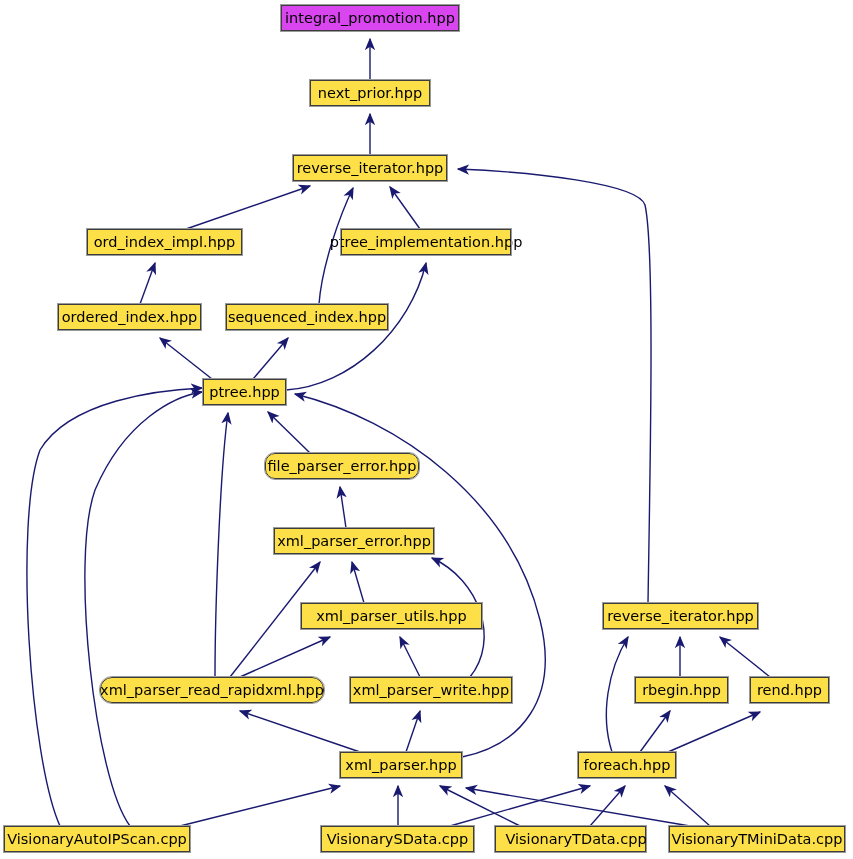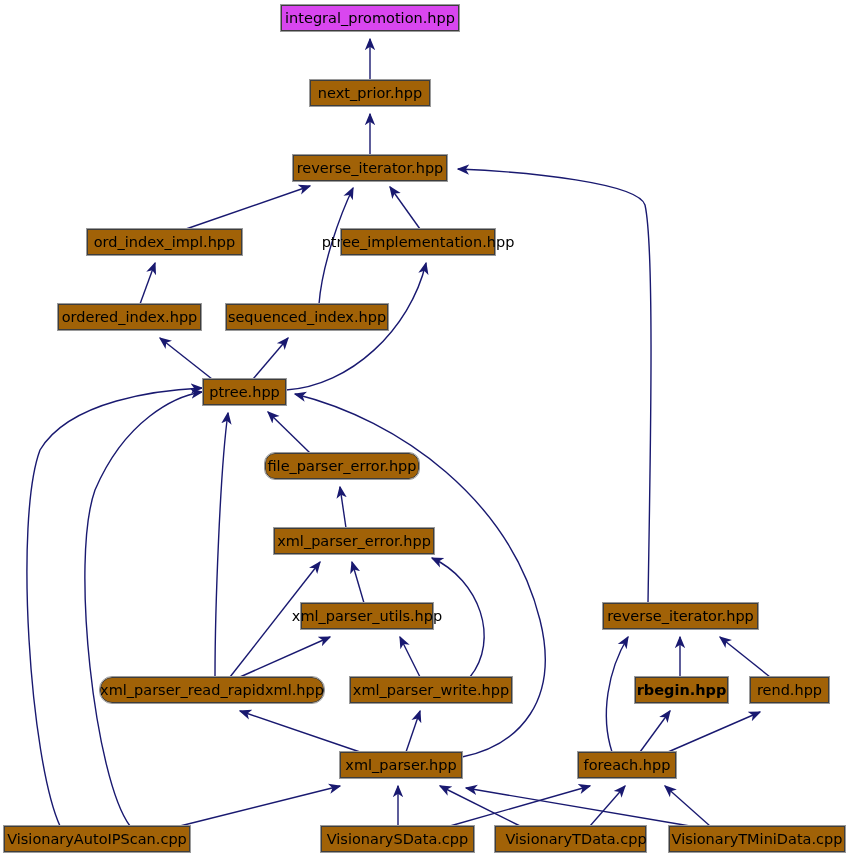--- a/index.html
+++ b/index.html
@@ -20,21 +20,21 @@
     position: absolute;
     left: 0;
     top: 0;
     width: 853px;
     height: 859px;
     pointer-events: none;
   }
   .gnode {
     position: absolute;
     box-sizing: border-box;
-    background: #a16207;
+    background: #fde047;
     border: 1px solid #3d3d3d;
     outline: 1px solid #9a9a9a;
     display: flex;
     align-items: center;
     justify-content: center;
     white-space: nowrap;
     font-size: 14.5px;
     color: #000000;
     letter-spacing: 0px;
     height: 26px;
@@ -92,31 +92,31 @@
         <path d="M 590,826 L 625,786" fill="none" stroke="#191970" stroke-width="1.4" marker-end="url(#arrowhead)"></path>
         <path d="M 710,826 L 665,786" fill="none" stroke="#191970" stroke-width="1.4" marker-end="url(#arrowhead)"></path>
       </g>
   </svg>
 
   <div id="nodes-layer">
       <div class="gnode root-node" style="left: 281px; top: 5px; width: 178px; height: 26px;">integral_promotion.hpp</div>
       <div class="gnode" style="left: 310px; top: 80px; width: 120px; height: 26px;">next_prior.hpp</div>
       <div class="gnode" style="left: 293px; top: 155px; width: 154px; height: 26px;">reverse_iterator.hpp</div>
       <div class="gnode" style="left: 87px; top: 229px; width: 155px; height: 26px;">ord_index_impl.hpp</div>
-      <div class="gnode" style="left: 341px; top: 229px; width: 154px; height: 26px;">ptree_implementation.hpp</div>
+      <div class="gnode" style="left: 341px; top: 229px; width: 170px; height: 26px;">ptree_implementation.hpp</div>
       <div class="gnode" style="left: 58px; top: 304px; width: 143px; height: 26px;">ordered_index.hpp</div>
       <div class="gnode" style="left: 226px; top: 304px; width: 162px; height: 26px;">sequenced_index.hpp</div>
       <div class="gnode" style="left: 203px; top: 379px; width: 83px; height: 26px;">ptree.hpp</div>
       <div class="gnode" style="left: 265px; top: 453px; width: 154px; height: 26px; border-radius: 10px;">file_parser_error.hpp</div>
       <div class="gnode" style="left: 274px; top: 528px; width: 160px; height: 26px;">xml_parser_error.hpp</div>
-      <div class="gnode" style="left: 301px; top: 603px; width: 132px; height: 26px;">xml_parser_utils.hpp</div>
+      <div class="gnode" style="left: 301px; top: 603px; width: 181px; height: 26px;">xml_parser_utils.hpp</div>
       <div class="gnode" style="left: 603px; top: 603px; width: 155px; height: 26px;">reverse_iterator.hpp</div>
       <div class="gnode" style="left: 100px; top: 677px; width: 224px; height: 26px; border-radius: 12px;">xml_parser_read_rapidxml.hpp</div>
       <div class="gnode" style="left: 350px; top: 677px; width: 162px; height: 26px;">xml_parser_write.hpp</div>
-      <div class="gnode" style="left: 635px; top: 677px; width: 93px; height: 26px; font-weight: bold;">rbegin.hpp</div>
+      <div class="gnode" style="left: 635px; top: 677px; width: 93px; height: 26px;">rbegin.hpp</div>
       <div class="gnode" style="left: 750px; top: 677px; width: 79px; height: 26px;">rend.hpp</div>
       <div class="gnode" style="left: 340px; top: 752px; width: 122px; height: 26px;">xml_parser.hpp</div>
       <div class="gnode" style="left: 578px; top: 752px; width: 98px; height: 26px;">foreach.hpp</div>
       <div class="gnode" style="left: 4px; top: 826px; width: 186px; height: 26px;">VisionaryAutoIPScan.cpp</div>
       <div class="gnode" style="left: 321px; top: 826px; width: 153px; height: 26px;">VisionarySData.cpp</div>
       <div class="gnode" style="left: 495px; top: 826px; width: 151px; height: 26px; padding-left: 11px;">VisionaryTData.cpp</div>
       <div class="gnode" style="left: 669px; top: 826px; width: 176px; height: 26px;">VisionaryTMiniData.cpp</div>
     </div>
 
 </div>

